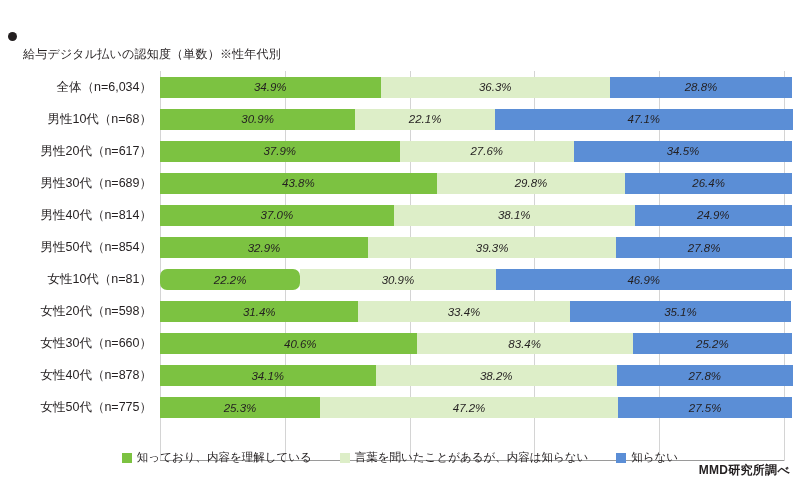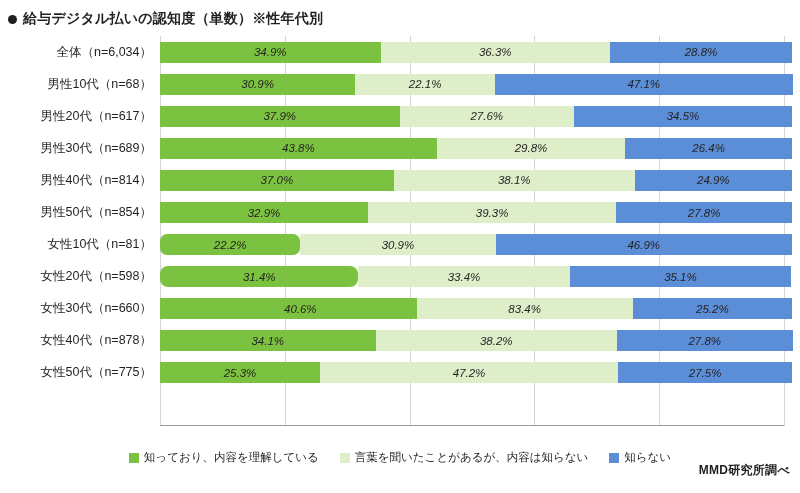--- a/index.html
+++ b/index.html
@@ -22,23 +22,24 @@
   }
   .bullet {
     width: 9px;
     height: 9px;
     border-radius: 50%;
     background: #231f20;
     margin-right: 6px;
     flex: 0 0 auto;
   }
   .chart-title {
-    font-size: 14px;
-    font-weight: bold;
+    font-size: 12px;
+    font-weight: normal;
     letter-spacing: 0.2px;
+    margin-top: 36px;
   }
   .plot {
     position: relative;
     margin-top: 8px;
     margin-left: 8px;
     width: 784px;
     height: 390px;
   }
   .rows {
     position: absolute;
@@ -109,21 +110,21 @@
     background: #9a9a9a;
   }
   .legend {
     position: absolute;
     left: 0;
     right: 0;
     bottom: 28px;
     display: flex;
     justify-content: center;
     align-items: center;
-    gap: 21px;
+    gap: 28px;
     font-size: 11.5px;
   }
   .legend-item {
     display: flex;
     align-items: center;
     gap: 5px;
   }
   .legend-swatch {
     width: 10px;
     height: 10px;
@@ -265,21 +266,21 @@
             <div class="seg s2" style="flex: 0 0 46.9%; background: rgb(91, 142, 214);">
               <span>46.9%</span>
             </div>
           </div>
         </div>
       </div>
       <div class="row">
         <div class="row-label">女性20代（n=598）</div>
         <div class="bar-area">
           <div class="bar">
-            <div class="seg s0" style="flex: 0 0 31.4%; background: rgb(124, 194, 65); border-radius: 8px;">
+            <div class="seg s0" style="flex: 0 0 31.4%; background: rgb(124, 194, 65);">
               <span>31.4%</span>
             </div>
             <div class="seg s1" style="flex: 0 0 33.4%; background: rgb(221, 238, 200);">
               <span>33.4%</span>
             </div>
             <div class="seg s2" style="flex: 0 0 35.1%; background: rgb(91, 142, 214);">
               <span>35.1%</span>
             </div>
           </div>
         </div>

